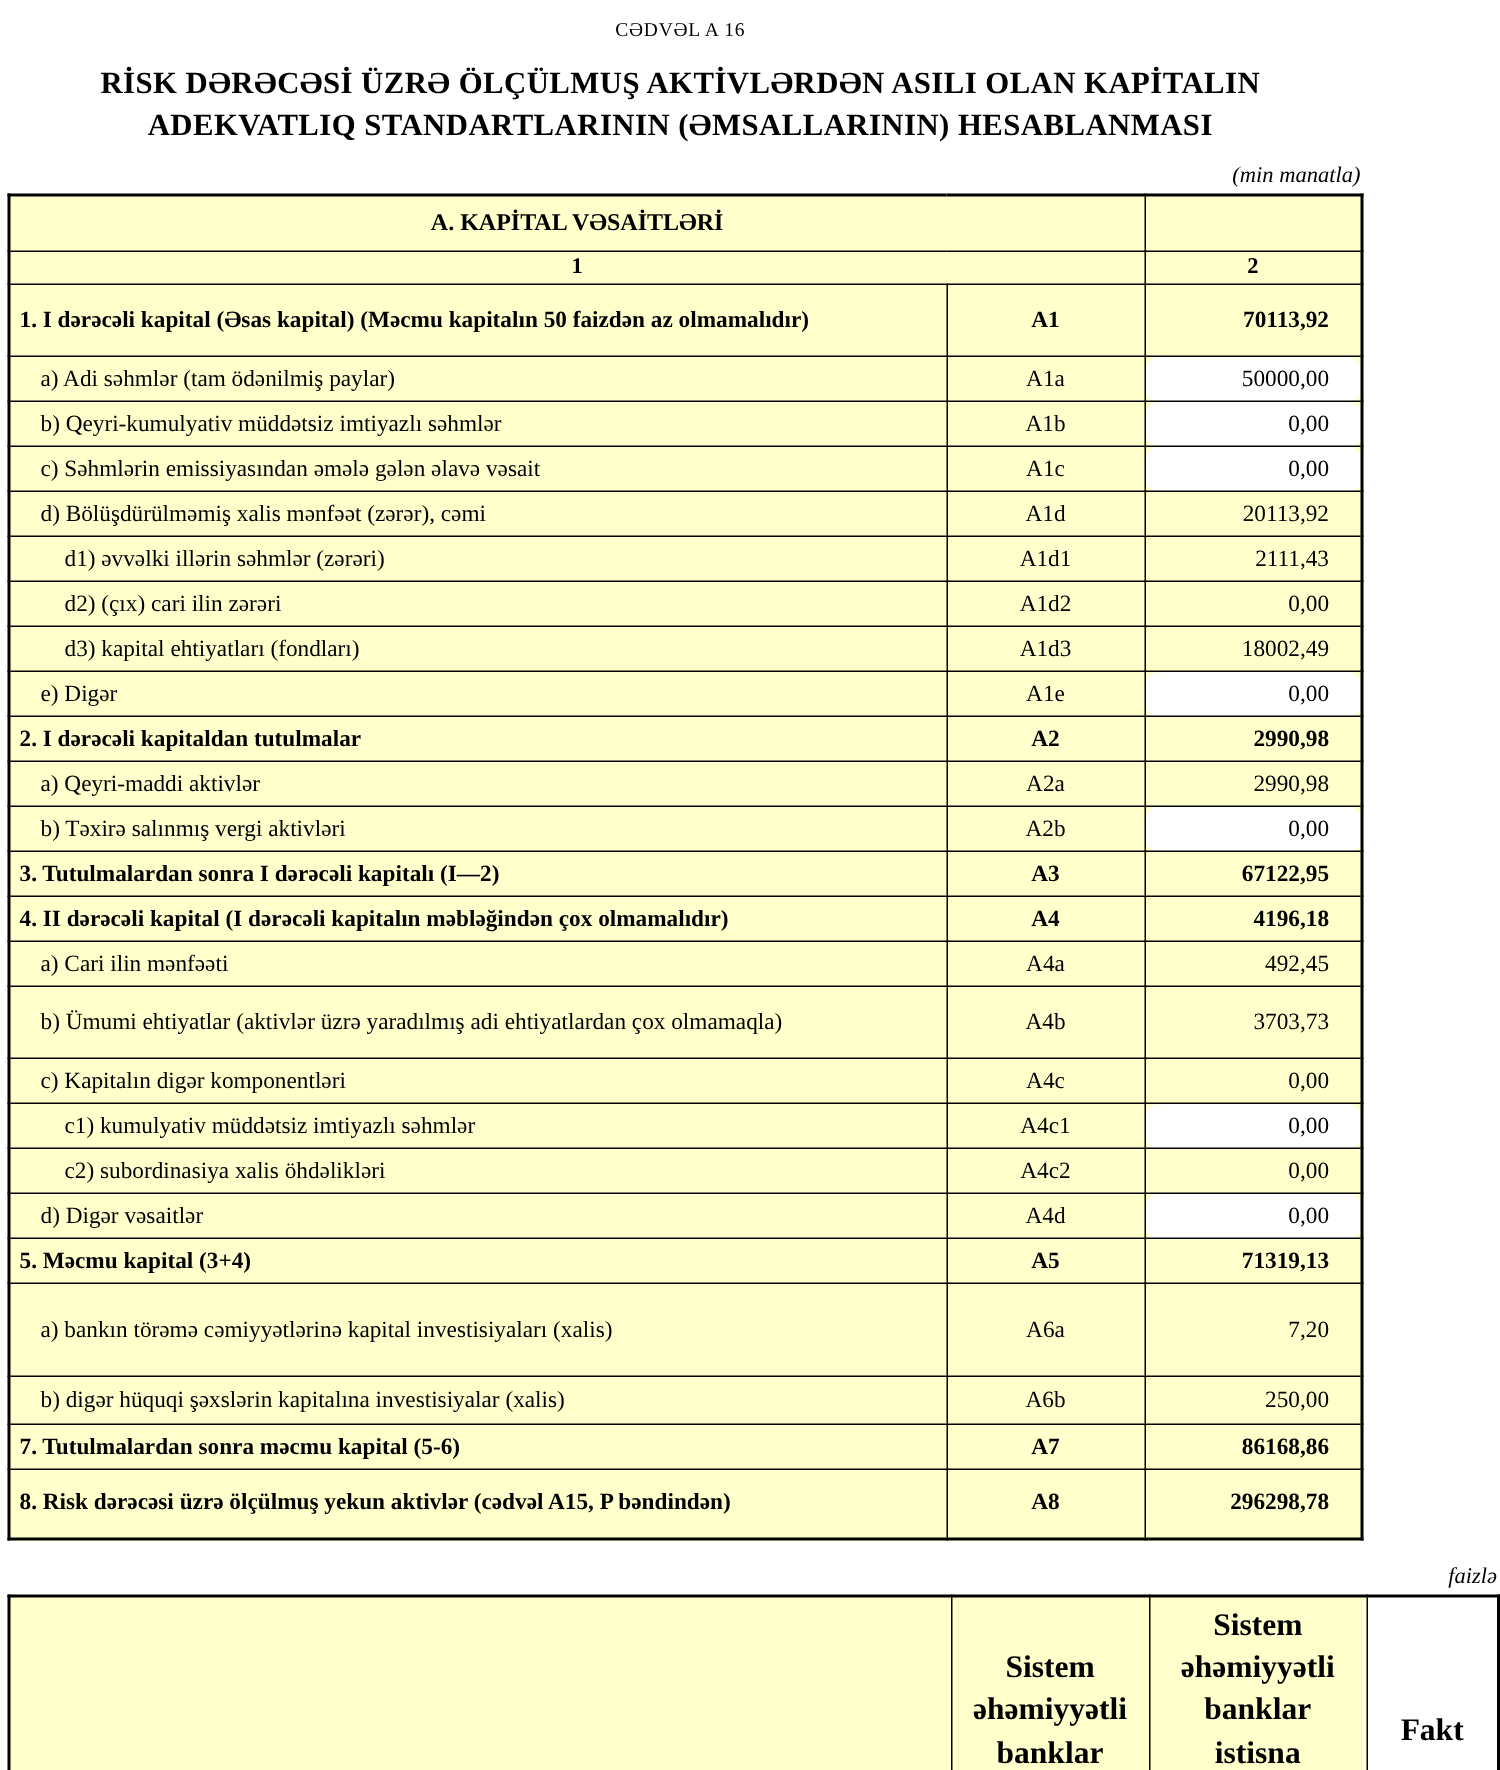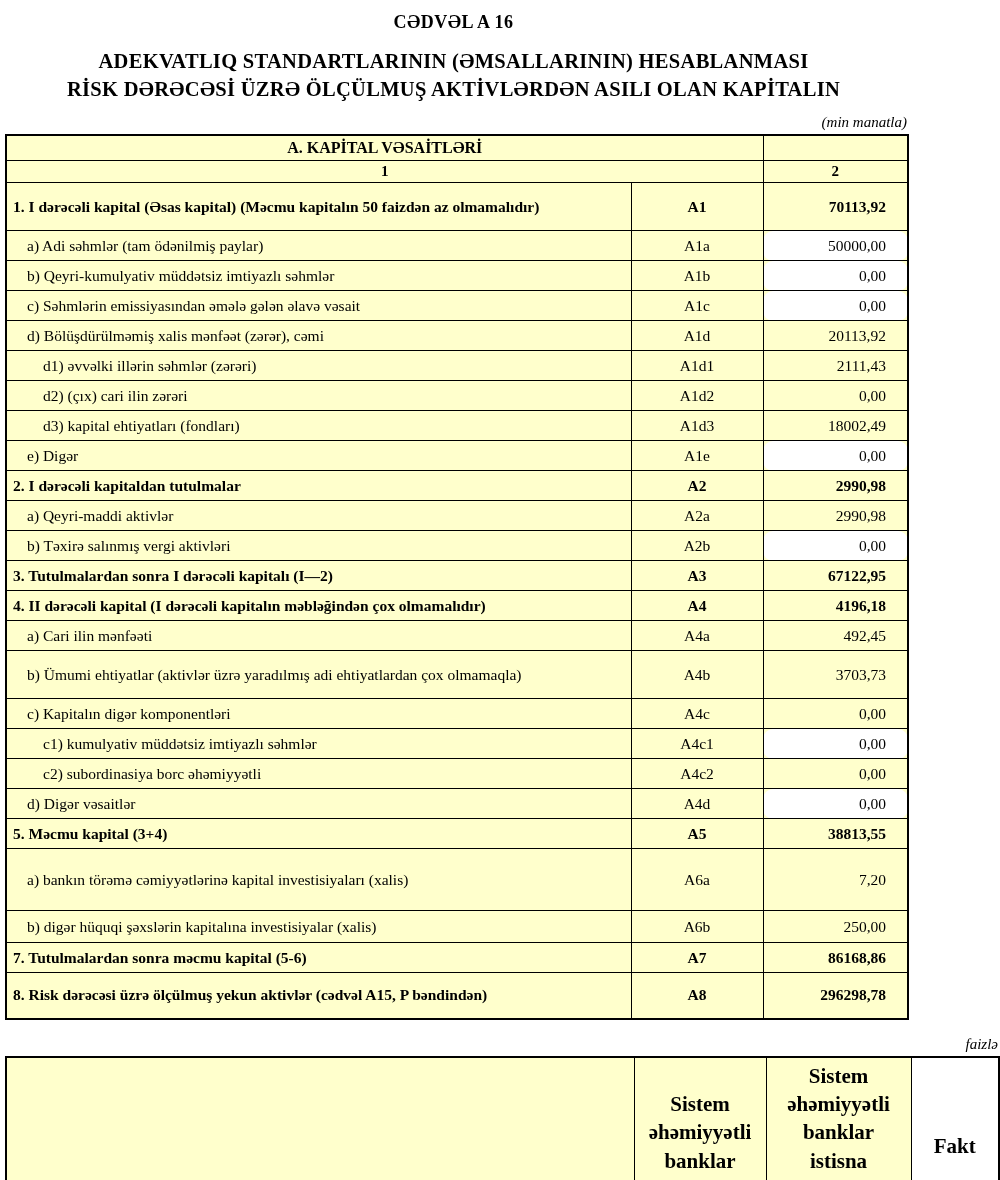--- a/index.html
+++ b/index.html
@@ -1,29 +1,29 @@
 <!DOCTYPE html>
 <html><head>
 <meta charset="utf-8">
 <style>
   html,body{margin:0;padding:0;background:#ffffff;color:#000;}
   body{width:1000px;height:1180px;overflow:hidden;font-family:"Liberation Serif",serif;}
   .page{width:1000px;box-sizing:border-box;padding-top:12px;}
 
   .head-block{width:907px;text-align:center;}
-  .table-label{font-weight:bold;font-size:18px;letter-spacing:.5px;margin-bottom:14px;text-align:center;}
+  .table-label{font-weight:normal;font-size:13px;letter-spacing:.5px;margin-bottom:14px;text-align:center;}
   .page-title{font-weight:bold;font-size:20.5px;line-height:1.38;letter-spacing:.3px;}
   .unit-note{width:902px;margin:10px 0 3px 5px;text-align:right;font-style:italic;font-size:15px;}
   .percent-note{width:993px;margin:16px 0 3px 5px;text-align:right;font-style:italic;font-size:15px;}
 
   table{border-collapse:collapse;table-layout:fixed;}
   .main-table{width:902px;margin-left:5px;border:2px solid #000;background:#FFFFCC;}
   .main-table th,.main-table td{border:1px solid #000;padding:2px 5px;font-size:15.5px;vertical-align:middle;box-sizing:border-box;}
   .main-table thead th{text-align:center;font-weight:bold;}
-  .section-title-row th{font-size:16px;height:26px;}
+  .section-title-row th{font-size:16px;height:38px;}
   .colno-row th{height:22px;font-size:15px;}
   .main-table td.label{text-align:left;}
   .main-table td.code{text-align:center;}
   .main-table td.value{text-align:right;padding-right:21px;}
   .main-table td.white{background:#FFFFFF;border-radius:10px;}
   .b{font-weight:bold;}
   .ind0{padding-left:6px !important;}
   .ind1{padding-left:20px !important;}
   .ind2{padding-left:36px !important;}
 
@@ -32,22 +32,22 @@
   .bottom-table th.fakt{background:#FFFFFF;}
 </style>
 </head>
 <body>
 
 <div class="page">
 
   <div class="head-block">
     <div class="table-label">CƏDVƏL A 16</div>
     <div class="page-title">
+      <div>RİSK DƏRƏCƏSİ ÜZRƏ ÖLÇÜLMUŞ AKTİVLƏRDƏN ASILI OLAN KAPİTALIN</div>
       <div>ADEKVATLIQ STANDARTLARININ (ƏMSALLARININ) HESABLANMASI</div>
-      <div>RİSK DƏRƏCƏSİ ÜZRƏ ÖLÇÜLMUŞ AKTİVLƏRDƏN ASILI OLAN KAPİTALIN</div>
     </div>
   </div>
 
   <div class="unit-note">(min manatla)</div>
 
   <table class="main-table">
     <colgroup>
       <col style="width:625px">
       <col style="width:132px">
       <col style="width:145px">
@@ -147,33 +147,33 @@
           <td class="label ind1">c)  Kapitalın digər komponentləri</td>
           <td class="code">A4c</td>
           <td class="value">0,00</td>
         </tr>
         <tr style="height: 30px;">
           <td class="label ind2">c1) kumulyativ müddətsiz imtiyazlı səhmlər</td>
           <td class="code">A4c1</td>
           <td class="value white">0,00</td>
         </tr>
         <tr style="height: 30px;">
-          <td class="label ind2">c2) subordinasiya borc əhəmiyyətli</td>
+          <td class="label ind2">c2) subordinasiya xalis öhdəlikləri</td>
           <td class="code">A4c2</td>
           <td class="value">0,00</td>
         </tr>
         <tr style="height: 30px;">
           <td class="label ind1">d) Digər vəsaitlər</td>
           <td class="code">A4d</td>
           <td class="value white">0,00</td>
         </tr>
         <tr style="height: 30px;">
           <td class="label ind0 b">5. Məcmu kapital (3+4)</td>
           <td class="code b">A5</td>
-          <td class="value b">38813,55</td>
+          <td class="value b">71319,13</td>
         </tr>
         <tr style="height: 62px;">
           <td class="label ind1">a)   bankın törəmə cəmiyyətlərinə kapital investisiyaları (xalis)</td>
           <td class="code">A6a</td>
           <td class="value">7,20</td>
         </tr>
         <tr style="height: 32px;">
           <td class="label ind1">b)   digər hüquqi şəxslərin kapitalına investisiyalar (xalis)</td>
           <td class="code">A6b</td>
           <td class="value">250,00</td>

